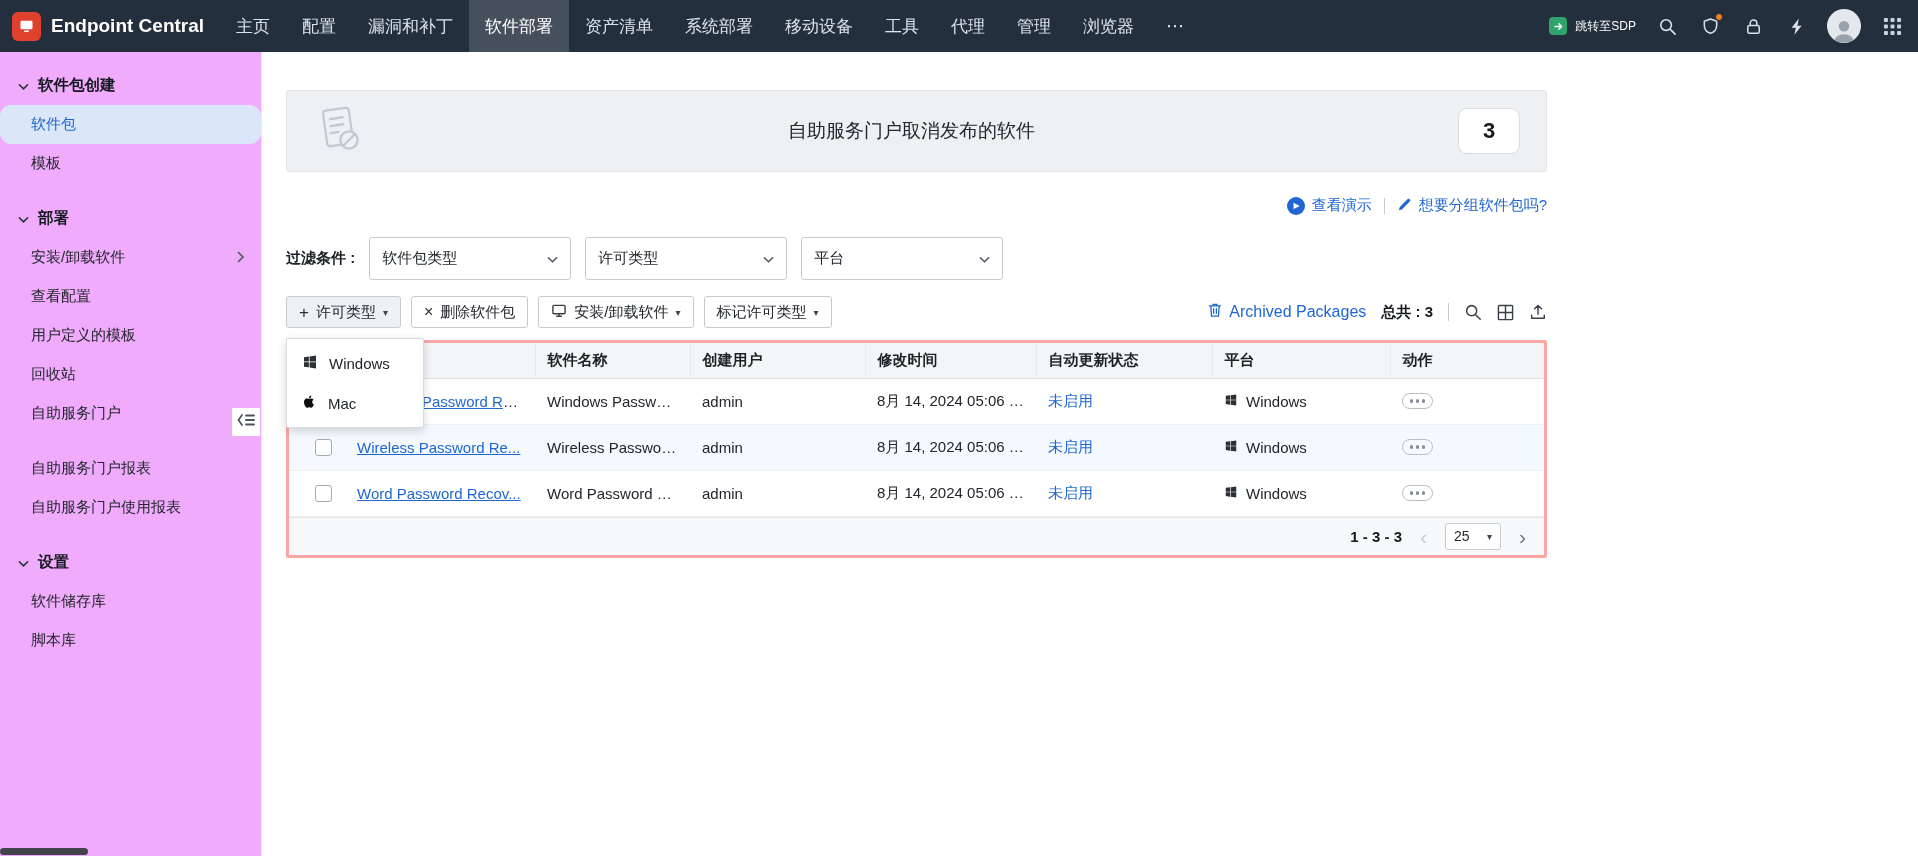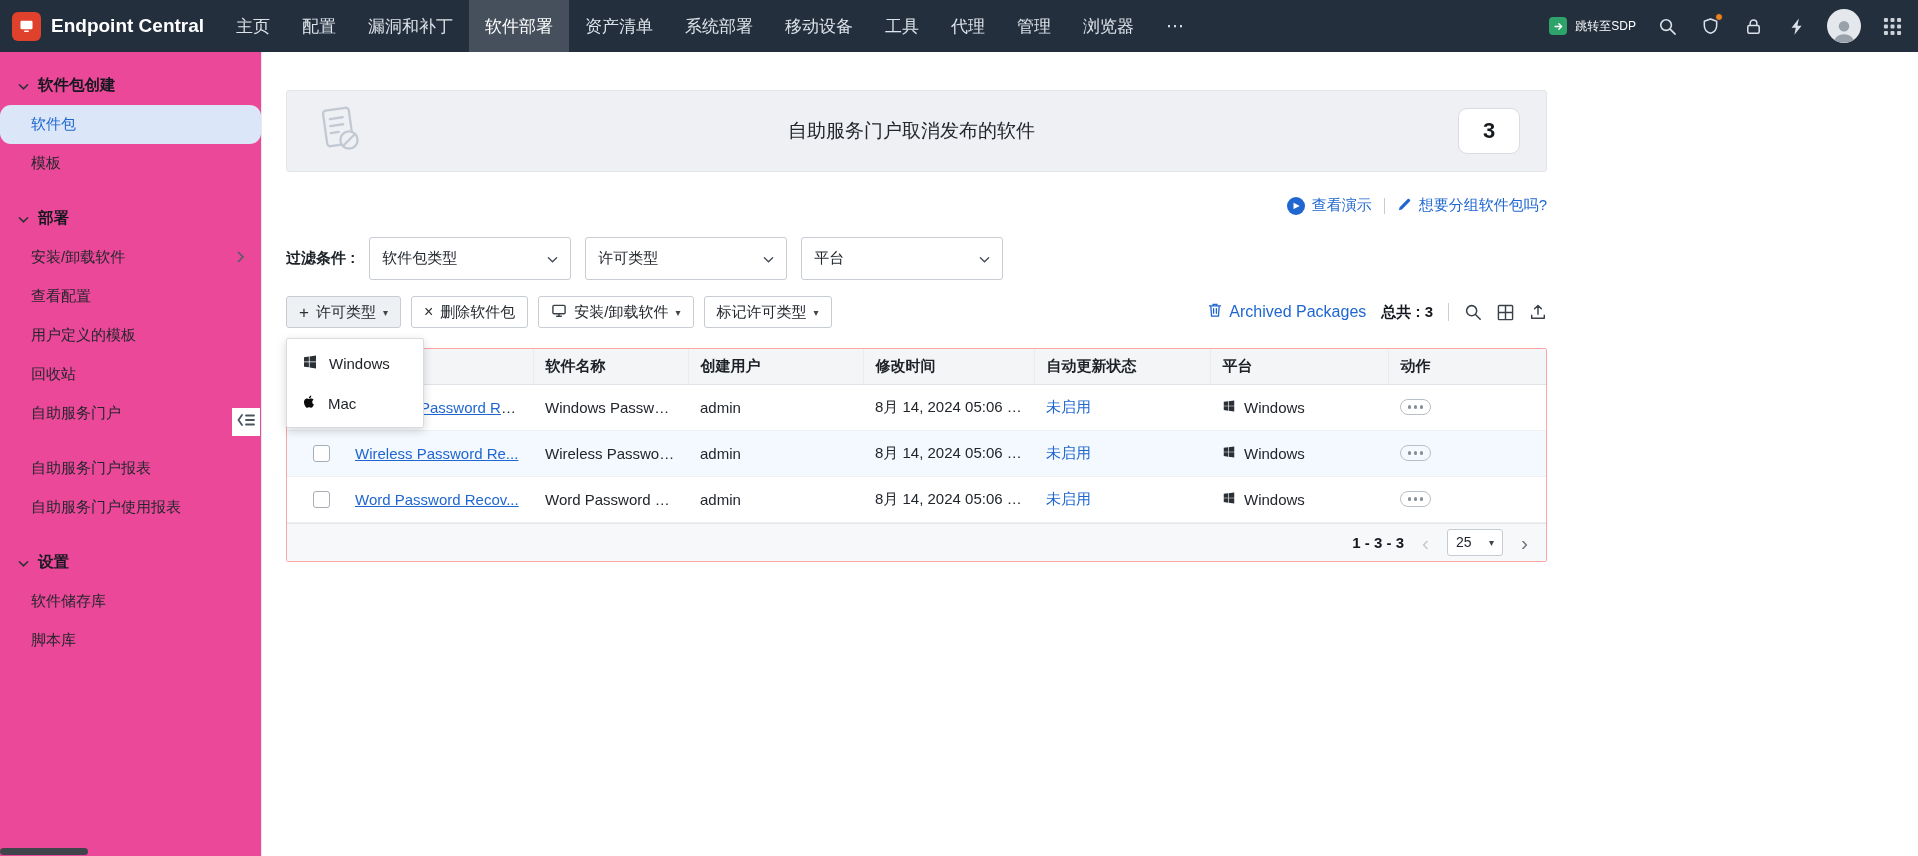--- a/index.html
+++ b/index.html
@@ -18,21 +18,21 @@
   .nav-item.active { background:rgba(255,255,255,0.16); color:#fff; }
   .nav-item.more { font-size:18px; letter-spacing:2px; }
   .nav-right { margin-left:auto; display:flex; align-items:center; gap:19px; }
   .sdp-link { display:flex; align-items:center; gap:8px; color:#fff; font-size:12px; cursor:pointer; text-decoration:none; white-space:nowrap; }
   .sdp-badge { width:18px; height:18px; background:#2fa46a; border-radius:4px; display:flex; align-items:center; justify-content:center; }
   .nav-icon { position:relative; display:flex; align-items:center; justify-content:center; width:24px; height:24px; cursor:pointer; }
   .badge-dot { position:absolute; top:-1px; right:-1px; width:8px; height:8px; background:#f0821e; border-radius:50%; border:1.5px solid #232f3d; }
   .avatar { width:34px; height:34px; border-radius:50%; background:#e4e7eb; overflow:hidden; display:flex; align-items:flex-end; justify-content:center; cursor:pointer; }
   
   .app { display:flex; height:804px; }
-  .sidebar { width:262px; min-width:262px; border-right:1px solid #e8eaed; background:#ec4899; position:relative; padding-top:14px; }
+  .sidebar { width:262px; min-width:262px; border-right:1px solid #e8eaed; background:#f0abfc; position:relative; padding-top:14px; }
   .side-section { margin-bottom:16px; }
   .side-header { display:flex; align-items:center; gap:9px; padding:9px 18px; font-size:15.5px; font-weight:700; color:#14181e; cursor:pointer; }
   .side-item { display:flex; align-items:center; justify-content:space-between; padding:10px 16px 10px 31px; font-size:15px; color:#23272d; cursor:pointer; }
   .side-item.active { background:#dbe7f8; color:#1f66d0;border-radius:11px; }
   .collapse-btn { position:absolute; right:1px; top:356px; cursor:pointer; padding:4px; background:#fff; }
   .bottom-scrollbar { position:fixed; left:0; bottom:1px; width:88px; height:7px; background:#40454c; border-radius:4px; cursor:grab; }
   
   .main { flex:1; padding-left:24px; }
   .content { width:1261px; }
   .cards-row { display:flex; gap:13px; margin-top:38px; }
@@ -54,21 +54,21 @@
   .glyph-plus { font-size:17px; line-height:1; color:#2b3036; }
   .glyph-x { font-size:16px; line-height:1; color:#2b3036; }
   .caret { font-size:10px; color:#40454c; }
   .toolbar-right { margin-left:auto; display:flex; align-items:center; gap:15px; }
   .total-label { font-size:15px; font-weight:700; color:#15191f; }
   .vdiv { width:1px; height:18px; background:#c9ced4; }
   .tool-icon { display:flex; align-items:center; justify-content:center; cursor:pointer; }
   .add-menu { position:absolute; left:0; top:42px; width:138px; background:#fff; border:1px solid #d8dce0; border-radius:2px; box-shadow:0 3px 10px rgba(20,30,40,0.18); z-index:30; padding:4px 0; }
   .menu-item { display:flex; align-items:center; gap:11px; height:40px; padding:0 15px; font-size:15px; color:#1d2126; cursor:pointer; }
   
-  .table-wrap { margin-top:20px; border:1px solid #fca5a5; border-radius:2px; }
+  .table-wrap { margin-top:12px; border:3px solid #fca5a5; border-radius:2px; }
   table { width:100%; border-collapse:collapse; table-layout:fixed; }
   thead th { background:#f4f5f7; height:35px; padding:0 12px; text-align:left; font-size:15px; font-weight:700; color:#1d2127; border-bottom:1px solid #dfe2e6; border-right:1px solid #e9ebee; white-space:nowrap; overflow:hidden; }
   thead th:last-child { border-right:none; }
   tbody td { height:46px; padding:0 12px; font-size:15px; color:#22262c; border-bottom:1px solid #eef0f2; white-space:nowrap; overflow:hidden; text-overflow:ellipsis; }
   tbody tr.hl { background:#f3f9fe; }
   td.cb-cell, th.cb-cell { padding:0 0 0 26px; }
   .pkg-link { color:#1f66d0; text-decoration:underline; cursor:pointer; }
   .status-link { color:#1f66d0; cursor:pointer; }
   .platform-cell { display:flex; align-items:center; gap:8px; }
   input[type=checkbox] { appearance:none; -webkit-appearance:none; width:17px; height:17px; border:1.5px solid #a6adb5; border-radius:3px; background:#fff; cursor:pointer; margin:0; vertical-align:middle; }

